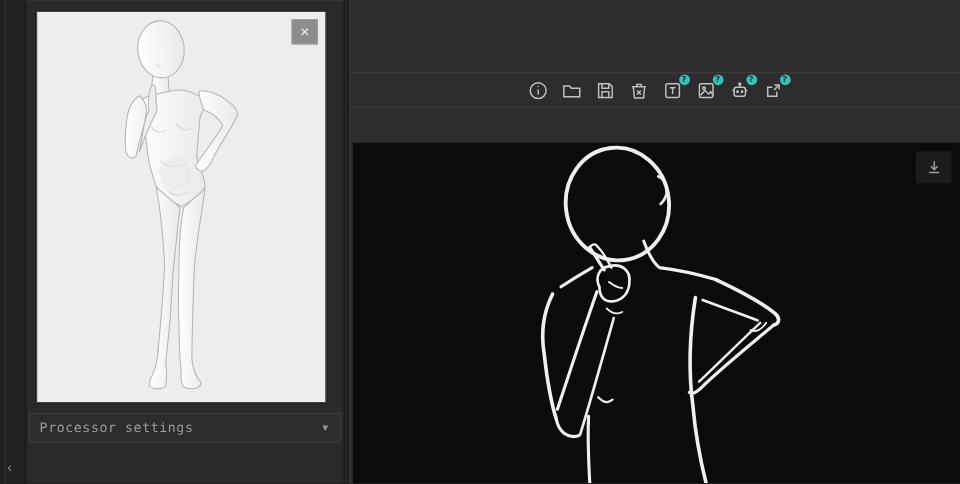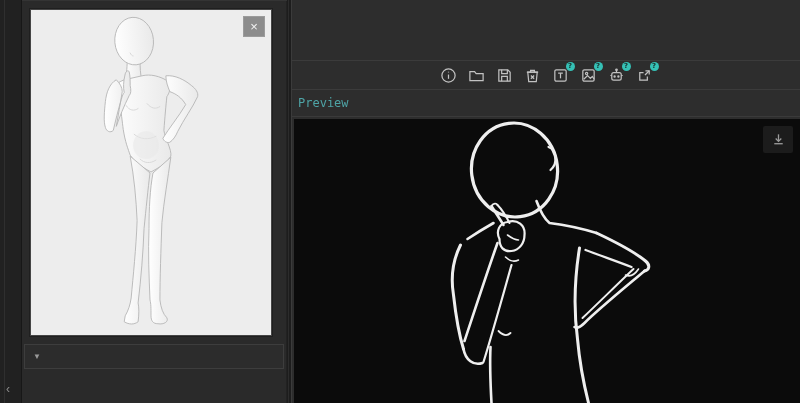--- a/index.html
+++ b/index.html
@@ -113,20 +113,21 @@
           <path d="M104,125 C110,130 118,131 126,127"></path>
           <path d="M110,150 C114,154 120,155 126,151"></path>
           <path d="M100,43 C101,45 102,46 103,46"></path>
         </g>
         <ellipse cx="116" cy="136" rx="13" ry="14" fill="#e7e7e7" opacity="0.55"></ellipse>
       </svg>
       <div class="close-btn">×</div>
     </div>
 
     <div class="accordion">
+      <span class="label">Processor settings</span>
       <span class="caret">▼</span>
     </div>
   </div>
 
   <div class="panel-gap">
     <div class="vline"></div>
   </div>
 
   <div class="right-panel">
     <div class="rp-top"></div>
@@ -190,23 +191,20 @@
       <div class="tbtn">
         <svg width="17" height="17" viewBox="0 0 18 18">
           <path d="M8,6 H4 v8 h8 v-4"></path>
             <path d="M10,4 h4 v4"></path>
             <line x1="14" y1="4" x2="9.5" y2="8.5"></line>
         </svg>
         <span class="badge">?</span>
       </div>
     </div>
 
-    <div class="preview-header">
-      <span class="preview-title">Preview</span>
-    </div>
 
     <div class="preview-viewport">
       <svg class="lineart" viewBox="0 0 507 284" preserveAspectRatio="xMidYMid slice">
         <defs>
           <filter id="soft">
               <feGaussianBlur stdDeviation="0.45"></feGaussianBlur>
             </filter>
         </defs>
         <g stroke="#efefef" stroke-width="2.6" fill="none" stroke-linecap="round" filter="url(#soft)">
 

